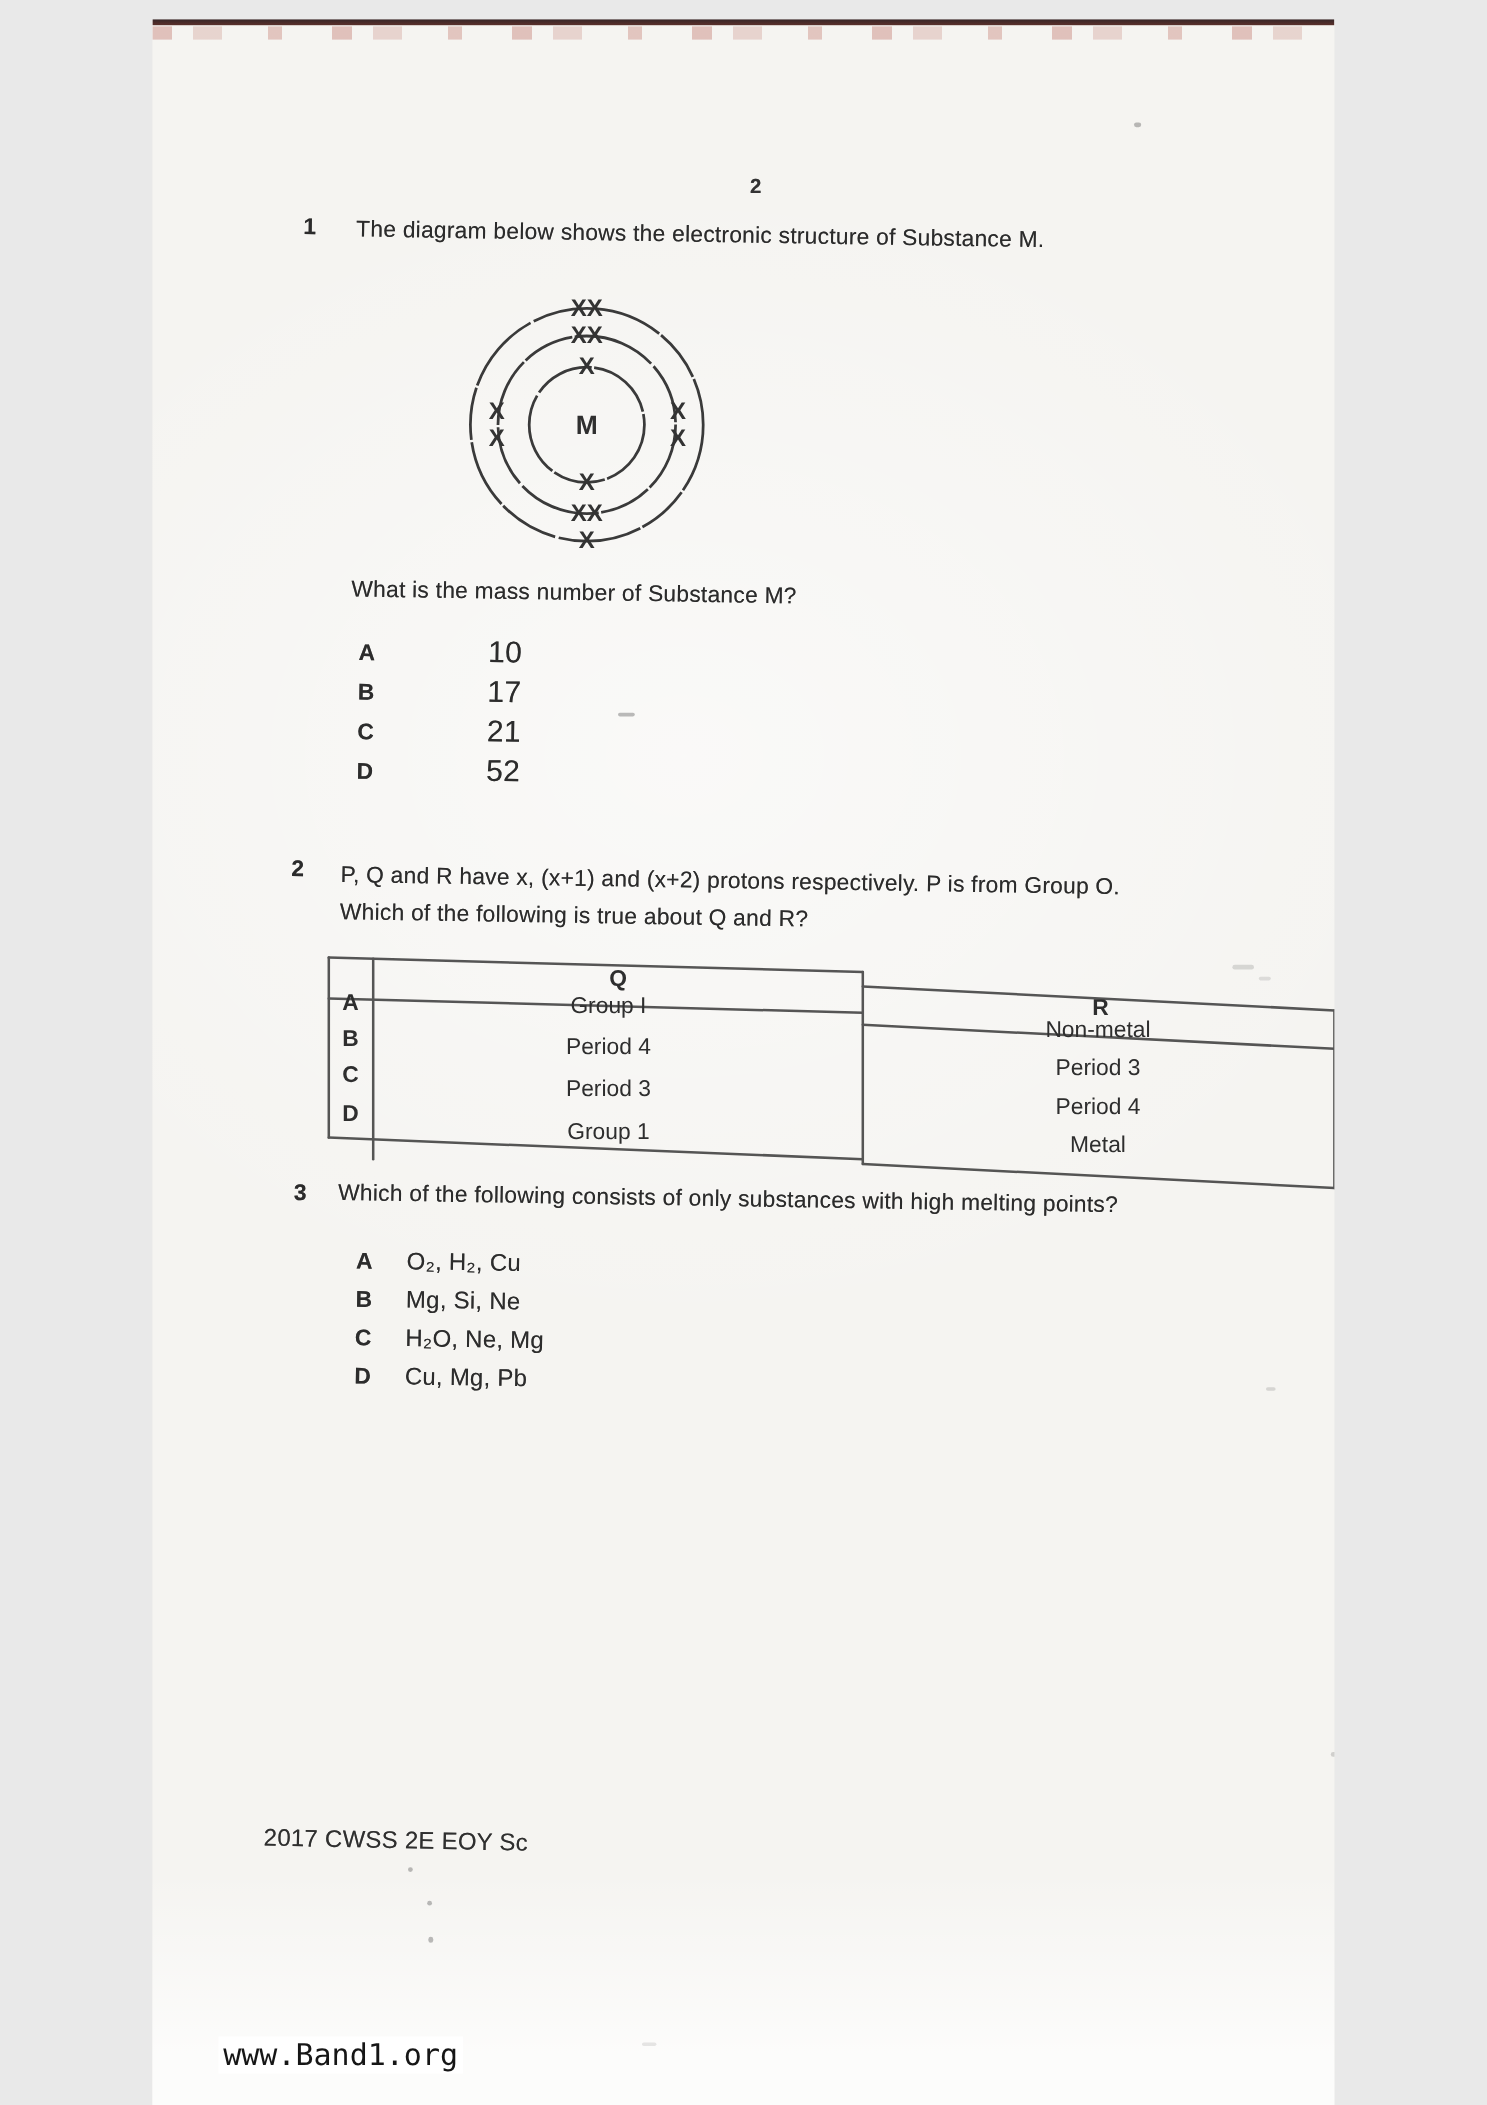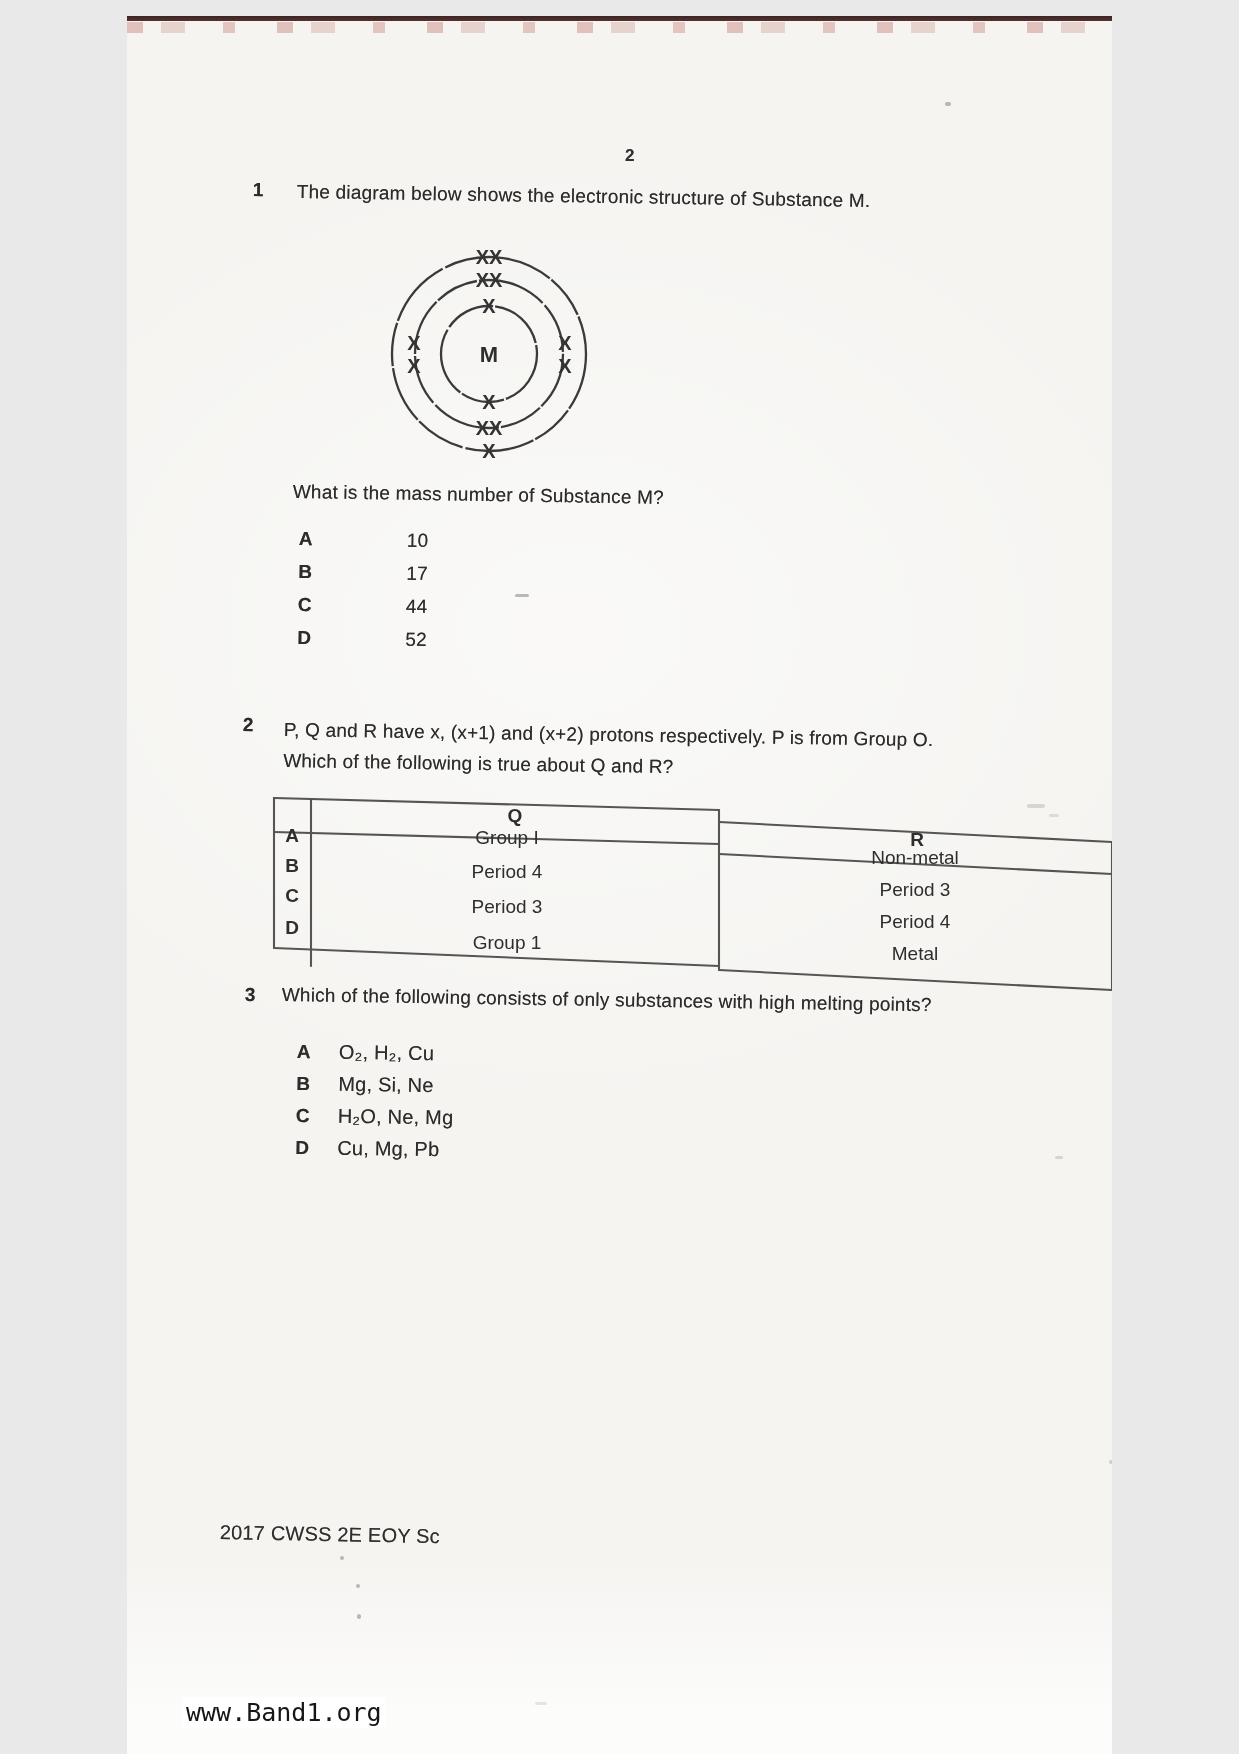--- a/index.html
+++ b/index.html
@@ -39,21 +39,21 @@
   .right-edge2{left:1233px;top:168px;width:6px;height:420px;opacity:.3;
     background:linear-gradient(90deg,rgba(130,130,130,0),#8f8f8f);}
 
   .q-number{font-size:19px;font-weight:700;color:#2b2b2b;}
   .q-text{font-size:19px;color:#2b2b2b;white-space:nowrap;}
   .q2-prompt{line-height:31px;}
 
   .opt-row{display:flex;align-items:baseline;}
   .opts1 .opt-row{height:33px;}
   .opts1 .letter{width:108px;font-weight:700;font-size:19px;}
-  .opts1 .val{font-size:19px;}
+  .opts1 .val{font-size:25px;}
   .opts3 .opt-row{height:32px;}
   .opts3 .letter{width:42px;font-weight:700;font-size:19px;}
   .opts3 .val{font-size:20px;}
 
   svg text{font-family:"Liberation Sans","DejaVu Sans",sans-serif;}
   .atom-x{font-size:20px;font-weight:700;fill:#333;}
   .atom-m{font-size:22px;font-weight:700;fill:#2f2f2f;}
   .tbl-txt{font-size:19px;fill:#2e2e2e;}
   .tbl-letter{font-size:19px;font-weight:700;fill:#2e2e2e;}
 
@@ -109,21 +109,21 @@
     <div class="opt-row">
       <span class="letter scan">A</span>
       <span class="val scan">10</span>
     </div>
     <div class="opt-row">
       <span class="letter scan">B</span>
       <span class="val scan">17</span>
     </div>
     <div class="opt-row">
       <span class="letter scan">C</span>
-      <span class="val scan">44</span>
+      <span class="val scan">21</span>
     </div>
     <div class="opt-row">
       <span class="letter scan">D</span>
       <span class="val scan">52</span>
     </div>
   </div>
 
   <div class="abs q-number scan skew" style="left:116px;top:698px;">2</div>
   <div class="abs q-text scan skew q2-prompt" style="left:157px;top:698px;">
     <div>P, Q and R have x, (x+1) and (x+2) protons respectively. P is from Group O.</div>

